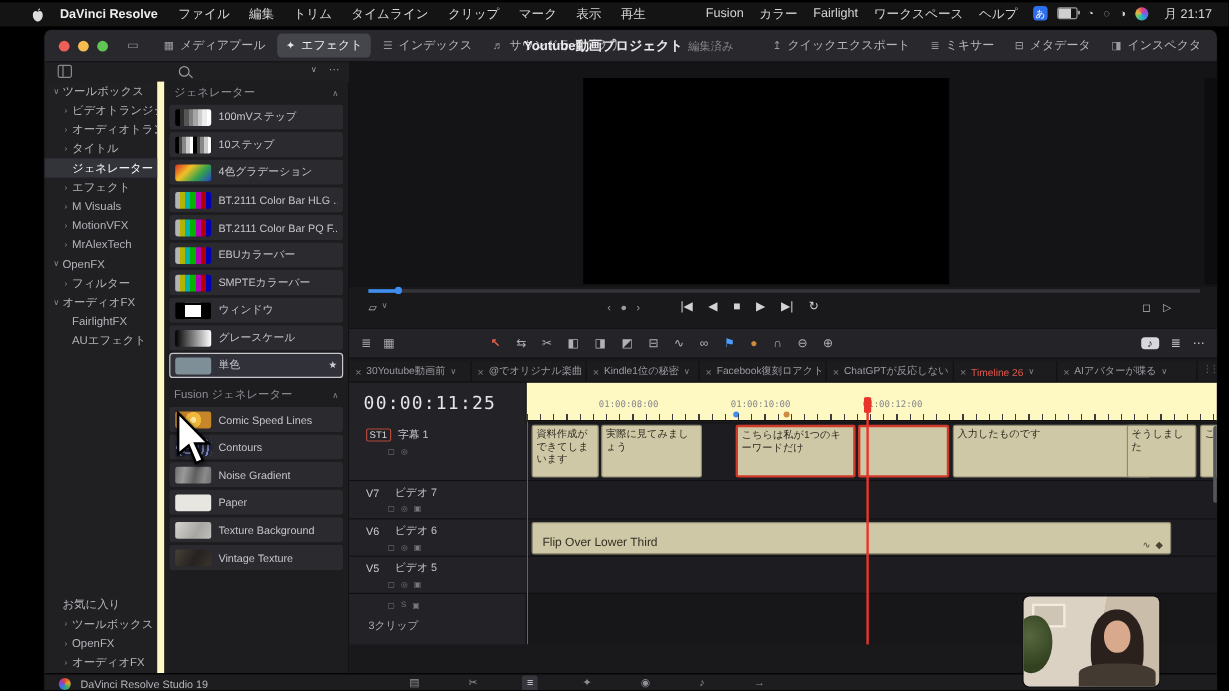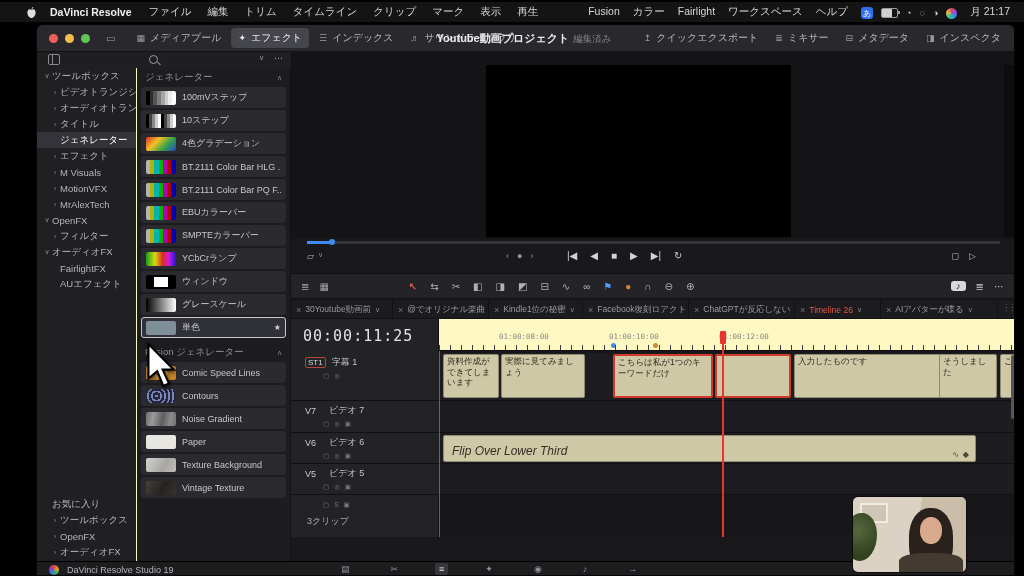--- a/index.html
+++ b/index.html
@@ -4,21 +4,21 @@
 <style>
   html,body{margin:0;padding:0;background:#000;}
   .stage{position:relative;width:1024px;height:576px;background:#000;overflow:hidden;
     font-family:"Liberation Sans","DejaVu Sans",sans-serif;color:#ccc;}
   
   .menubar{position:absolute;left:0;top:2px;width:100%;height:20px;background:#141415;
     display:flex;align-items:center;font-size:10.5px;color:#d6d6d6;}
   .mb-apple{margin-left:26px;display:flex;align-items:center;}
   .mb-app{font-weight:bold;margin-left:13px;color:#eee;}
   .mb-menus{display:flex;gap:16px;margin-left:17px;}
-  .mb-right{margin-left:auto;display:flex;align-items:flex-end;gap:13px;margin-right:14px;}
+  .mb-right{margin-left:auto;display:flex;align-items:flex-start;gap:13px;margin-right:14px;}
   .mb-menus2{display:flex;gap:13px;}
   .mb-status{display:flex;align-items:center;gap:8px;}
   .st-blue{width:12px;height:12px;border-radius:3px;background:#2f6fed;display:inline-flex;
     align-items:center;justify-content:center;font-size:8px;color:#fff;}
   .st-batt{width:15px;height:8px;border:1px solid #9a9a9a;border-radius:2px;position:relative;
     background:linear-gradient(90deg,#cfcfcf 0 70%,transparent 70%);}
   .st-batt:after{content:"";position:absolute;right:-3px;top:2px;width:2px;height:3px;background:#9a9a9a;}
   .st-glyph{font-size:9px;color:#cfcfcf;}
   .st-siri{width:11px;height:11px;border-radius:50%;
     background:conic-gradient(#e4456d,#8a4de8,#2f9ae0,#39c88f,#e4b93c,#e4456d);}
@@ -47,21 +47,21 @@
   .searchicon:after{content:"";position:absolute;width:4px;height:1px;background:#9a9aa0;right:-4px;bottom:-1px;transform:rotate(45deg);}
   .gchev{position:absolute;left:222px;top:3px;font-size:7px;}
   .gell{position:absolute;left:237px;top:2px;}
   .vzoom{position:absolute;left:270px;top:3px;display:flex;gap:4px;color:#c2c2c8;font-size:9.5px;}
   .vtc{position:absolute;left:307px;top:3px;font-family:"DejaVu Sans Mono",monospace;font-size:9.5px;color:#c8c8cc;}
   .vtlname{position:absolute;left:601px;transform:translateX(-50%);top:3px;font-size:10px;color:#cfcfd3;display:flex;gap:5px;}
   .vtc2{position:absolute;left:838px;top:3px;font-family:"DejaVu Sans Mono",monospace;font-size:9.5px;color:#c8c8cc;}
   .vicons{position:absolute;left:904px;top:3px;display:flex;gap:10px;font-size:9px;color:#9a9aa0;}
   .chev{font-size:7px;color:#85858b;}
   
-  .sidebar{position:absolute;left:0;top:43px;width:100px;height:493px;background:#202023;border-right:1px solid #fef9c3;box-sizing:border-box;}
+  .sidebar{position:absolute;left:0;top:43px;width:100px;height:493px;background:#202023;border-right:6px solid #fef9c3;box-sizing:border-box;}
   .sbrow{display:flex;align-items:center;height:16px;font-size:9.5px;color:#b4b4ba;white-space:nowrap;overflow:hidden;}
   .sbrow .chev2{width:10px;text-align:center;font-size:7px;color:#8a8a90;flex:none;}
   .lv0{padding-left:5px;}  .lv1{padding-left:13px;}
   .sbrow.sel{background:#33333a;color:#fff;}
   #sidebar-fav{position:absolute;left:0;top:428px;width:100%;}
   
   .genpanel{position:absolute;left:100px;top:43px;width:154px;height:493px;background:#1d1d20;border-right:1px solid #121214;box-sizing:border-box;}
   .genhdr{height:15px;display:flex;align-items:center;justify-content:space-between;padding:0 8px;font-size:9.5px;color:#8e8e94;margin-top:2px;}
   .genrow{position:relative;display:flex;align-items:center;gap:6px;height:21px;margin:2px 4px 0 4px;
     background:#2a2a2f;border-radius:3px;padding:0 4px;border:1px solid transparent;box-sizing:border-box;}
@@ -119,21 +119,21 @@
   .rlabel{position:absolute;top:13px;font-size:7.5px;color:#85858b;font-family:"DejaVu Sans Mono",monospace;}
   .marker{position:absolute;top:24px;width:5px;height:5px;border-radius:50%;}
   .tl-lanes{position:absolute;left:148px;top:32px;width:577px;height:186px;background:#17171a;overflow:hidden;}
   .tl-lanes:before{content:"";position:absolute;left:0;top:0;bottom:0;width:1px;background:#3c6ea5;z-index:5;}
   .lane{position:absolute;left:0;width:100%;background:#1d1d21;border-bottom:1px solid #101013;box-sizing:border-box;}
   .subclip{position:absolute;top:3px;height:44px;background:#cfc8a6;border:1px solid #8f8a72;border-radius:2px;
     box-sizing:border-box;font-size:8.5px;line-height:10.5px;color:#2e2a20;padding:1px 3px;overflow:hidden;word-break:break-all;z-index:3;}
   .subclip.sel{border:2px solid #d03a2a;}
   .v6clip{position:absolute;left:4px;top:84px;width:533px;height:27px;background:#cfc8a6;border:1px solid #8f8a72;
     border-radius:2px;box-sizing:border-box;z-index:2;display:flex;align-items:flex-end;}
-  .v6label{font-size:12px;color:#332f24;margin:0 0 3px 8px;white-space:nowrap;font-style:italic;}
+  .v6label{font-size:10px;color:#332f24;margin:0 0 3px 8px;white-space:nowrap;}
   .v6icons{margin-left:auto;margin-right:6px;margin-bottom:2px;font-size:8px;color:#4a4434;display:flex;gap:4px;}
   .playhead{position:absolute;left:431px;top:12px;width:2px;height:206px;background:#e8352b;z-index:10;}
   .ph-top{position:absolute;left:429px;top:12px;width:6px;height:13px;background:#e8352b;z-index:10;border-radius:1px;}
   .vscroll{position:absolute;right:1px;top:36px;width:4px;height:64px;background:#55555c;border-radius:2px;z-index:11;}
   .trkhdr{position:absolute;left:0;width:148px;box-sizing:border-box;border-bottom:1px solid #101013;padding:3px 0 0 14px;background:#232327;}
   .trow{display:flex;align-items:center;gap:6px;}
   .tid{font-size:9px;color:#c9c9cf;min-width:18px;}
   .stbadge{border:1px solid #b4483a;border-radius:2px;padding:0 2px;color:#d8d8dc;font-size:8px;min-width:14px;}
   .tname{font-size:9px;color:#c2c2c8;}
   .ticons{display:flex;gap:5px;margin:3px 0 0 18px;font-size:6.5px;color:#77777d;}
@@ -377,24 +377,20 @@
             <span class="thumb colorbars"></span>
             <span class="genlabel">BT.2111 Color Bar PQ F...</span>
           </div>
           <div class="genrow">
             <span class="thumb colorbars"></span>
             <span class="genlabel">EBUカラーバー</span>
           </div>
           <div class="genrow">
             <span class="thumb colorbars"></span>
             <span class="genlabel">SMPTEカラーバー</span>
-          </div>
-          <div class="genrow">
-            <span class="thumb ycbcr"></span>
-            <span class="genlabel">YCbCrランプ</span>
           </div>
           <div class="genrow">
             <span class="thumb window-thumb"></span>
             <span class="genlabel">ウィンドウ</span>
           </div>
           <div class="genrow">
             <span class="thumb grayscale"></span>
             <span class="genlabel">グレースケール</span>
           </div>
           <div class="genrow sel">

